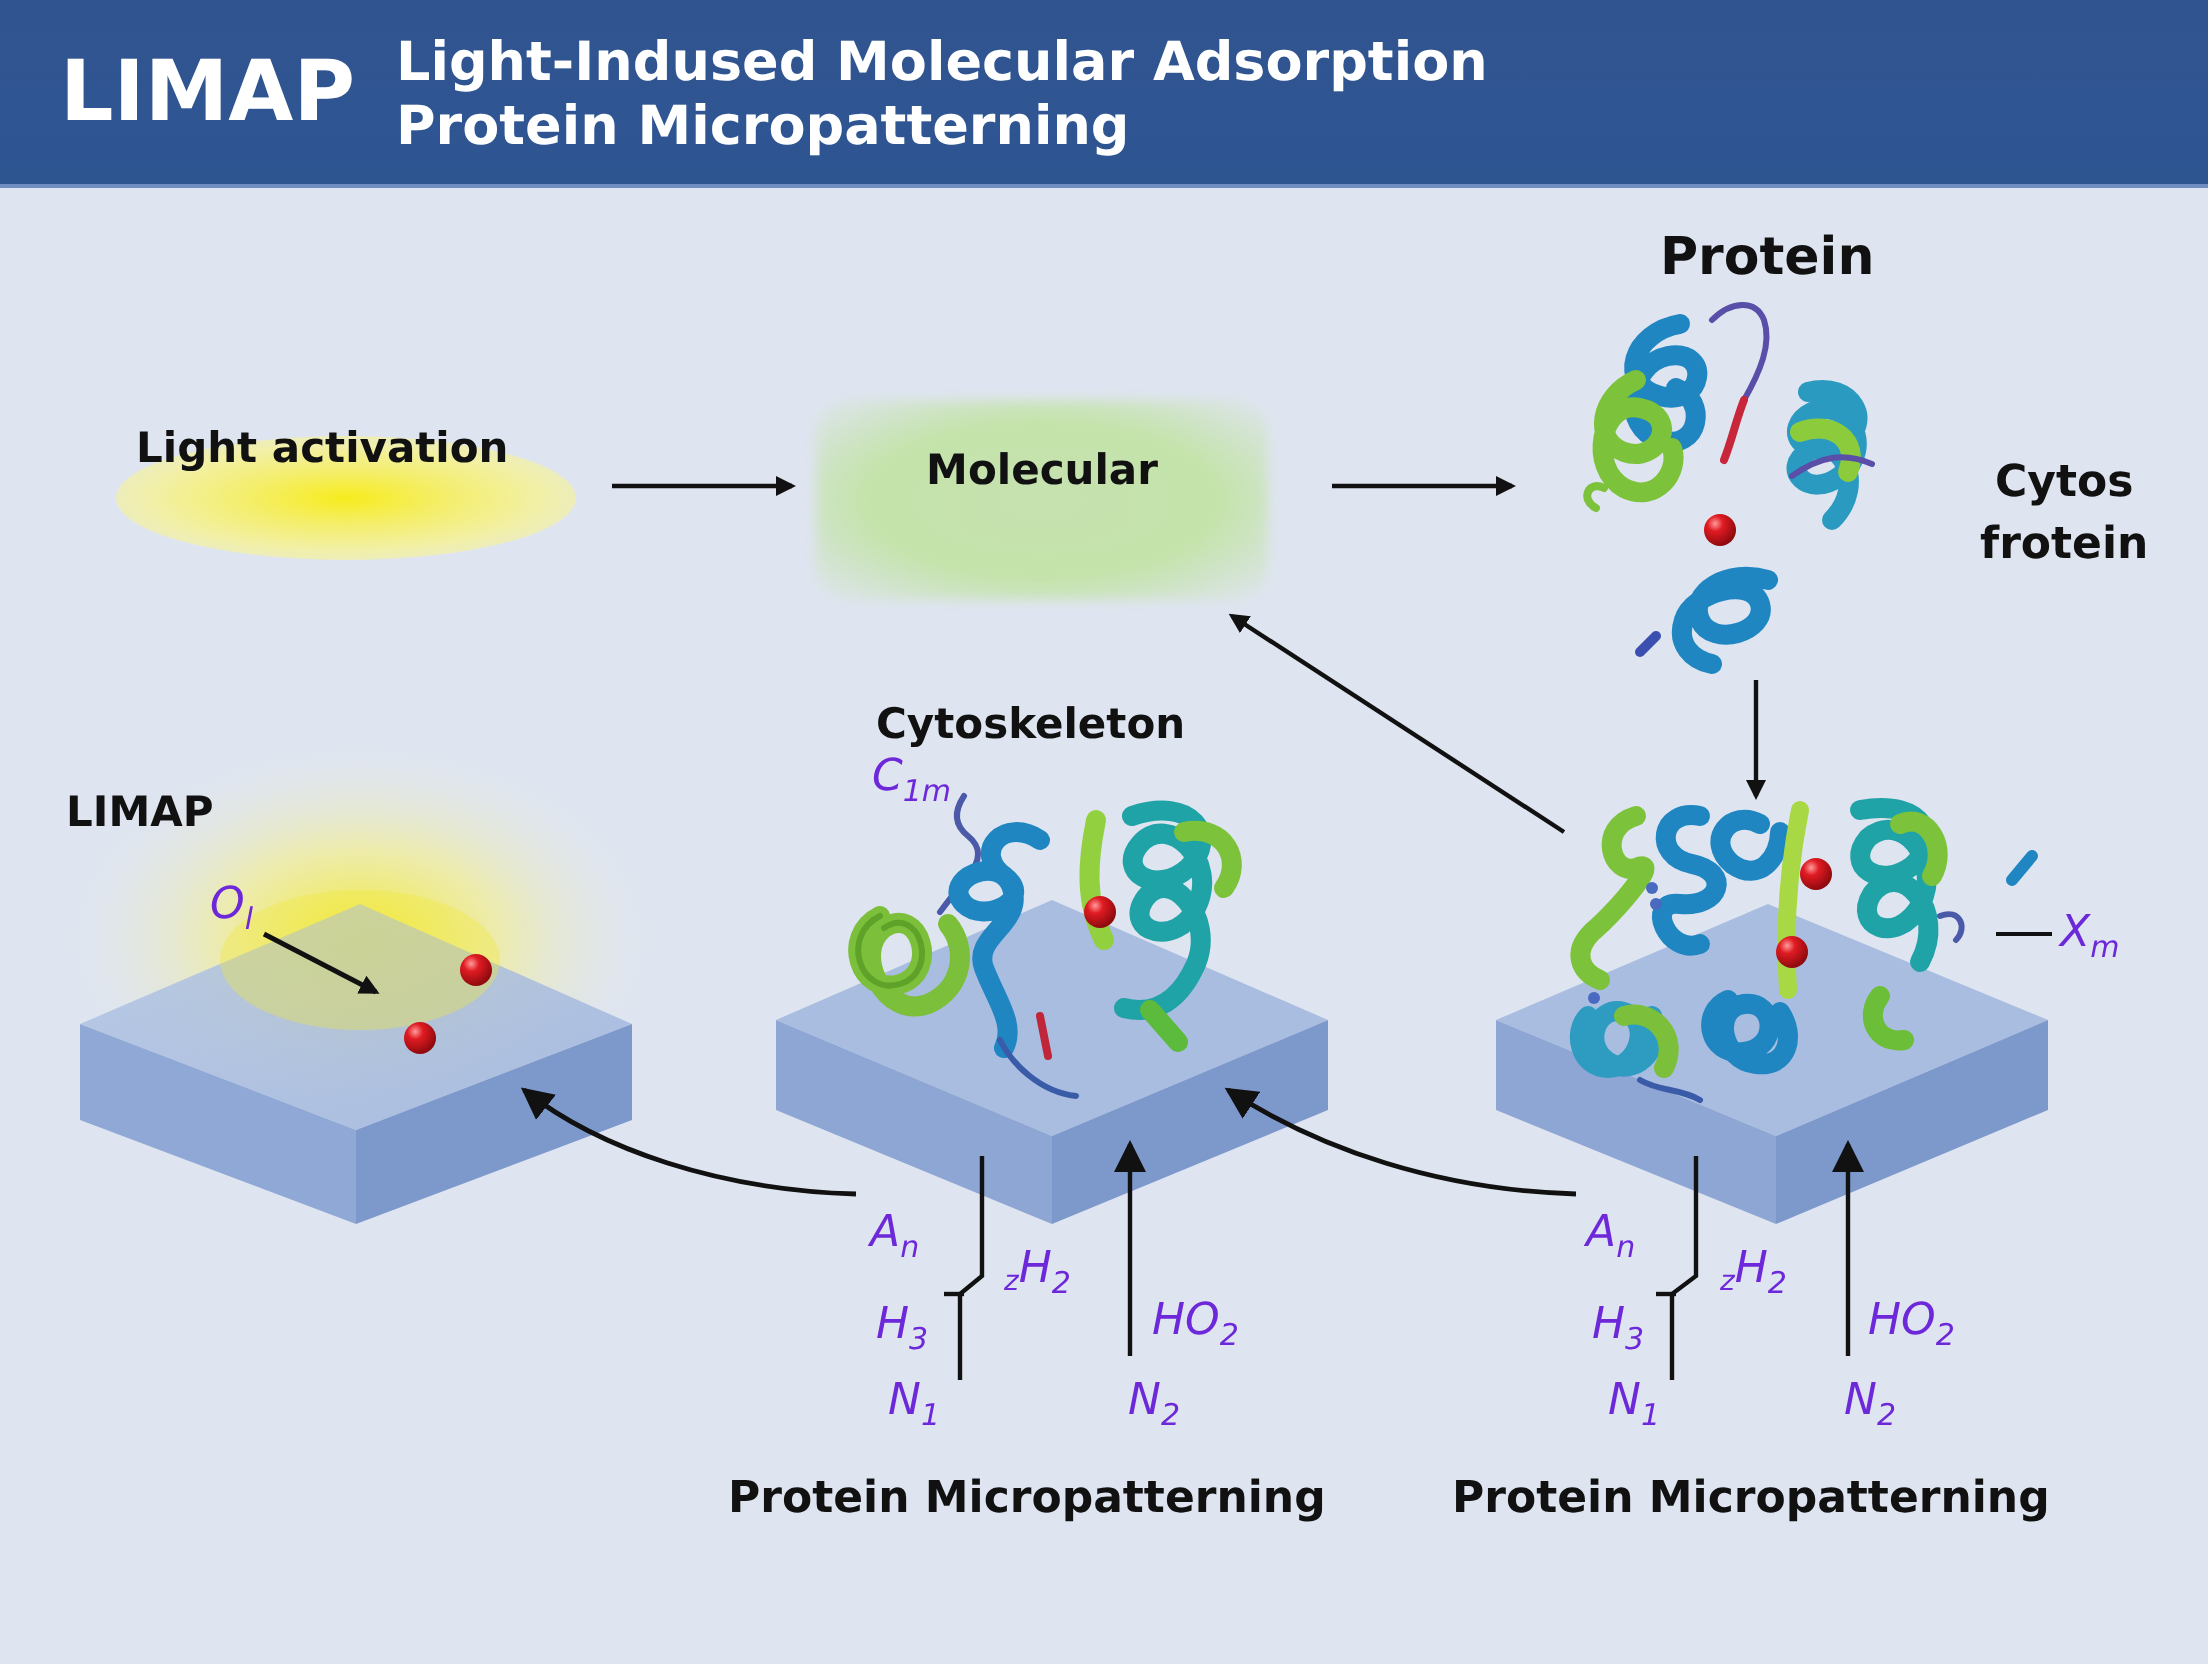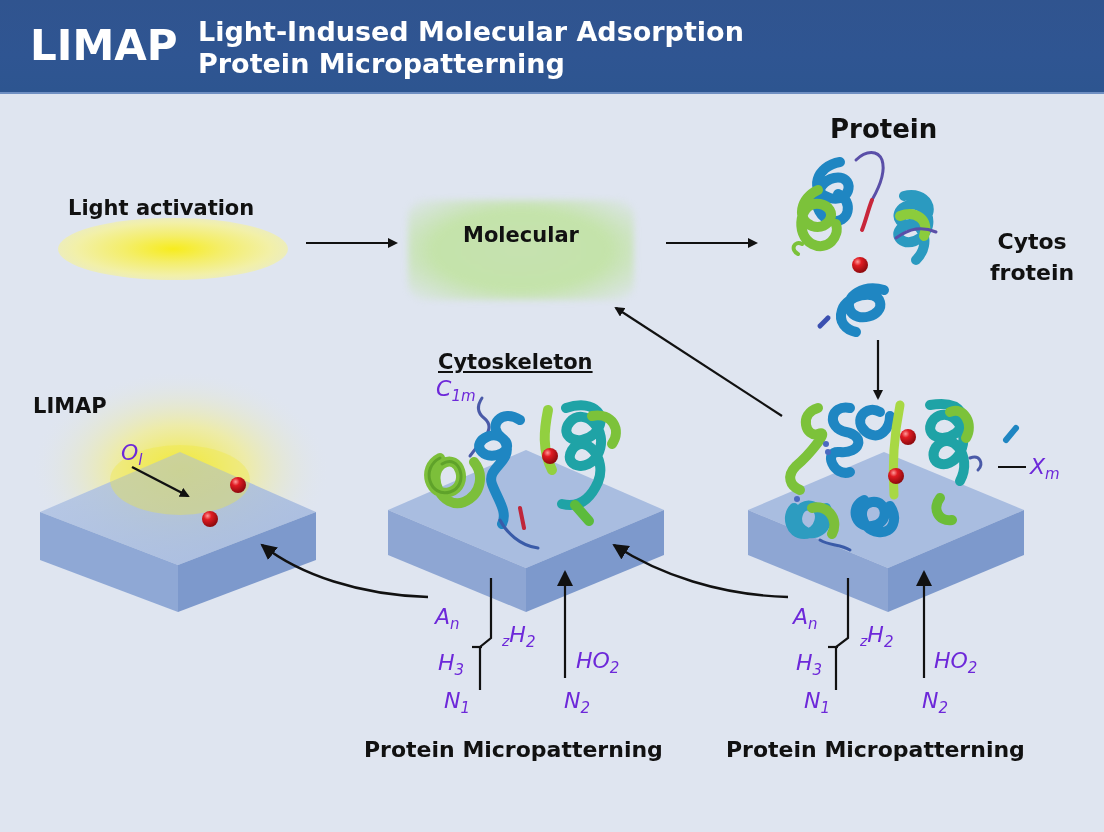--- a/index.html
+++ b/index.html
@@ -137,34 +137,34 @@
     <path d="M802,244 c-8,-4 -12,6 -4,10" stroke="#7cc23a" stroke-width="4"></path>
     <path d="M904,196 c22,-6 34,16 16,26 c-18,10 -30,-8 -14,-16 c18,-8 32,18 14,32 c-16,12 -30,-4 -16,-12 c16,-10 30,16 12,34" stroke="#2b9ac0" stroke-width="10"></path>
     <path d="M900,216 c16,-6 30,4 24,20" stroke="#8ccc3c" stroke-width="10"></path>
     <path d="M896,238 c14,-10 26,-12 40,-6" stroke="#5a4fa8" stroke-width="3"></path>
     <path d="M884,290 c-20,-6 -40,6 -34,20 c6,14 34,6 30,-8 c-4,-14 -34,-6 -38,8 c-4,12 4,20 14,22" stroke="#1f86c2" stroke-width="10"></path>
     <path d="M828,318 l-8,8" stroke="#3a4fb0" stroke-width="5"></path>
   </g>
   <circle cx="860" cy="265" r="8" fill="url(#ball)"></circle>
 </svg>
 
-<div class="lbl" style="left:68px;top:196px;font-size:21px;">Light activation</div>
+<div class="lbl" style="left:68px;top:212px;font-size:21px;">Light activation</div>
 <div class="lbl" style="left:408px;top:220px;width:226px;text-align:center;font-size:21px;line-height:30px;">
   <div>Molecular</div>
 </div>
 <div class="lbl" style="left:830px;top:114px;font-size:26px;">Protein</div>
 <div class="lbl" style="left:990px;top:226px;font-size:22px;line-height:31px;">
   <div style="text-align:center">Cytos</div>
   <div>frotein</div>
 </div>
 
 <div class="lbl" style="left:33px;top:394px;font-size:21px;">LIMAP</div>
-<div class="chem" style="left:121px;top:440px;"><span>O</span><sub>l</sub></div>
+<div class="chem" style="left:105px;top:440px;"><span>O</span><sub>l</sub></div>
 
-<div class="lbl" style="left:438px;top:350px;font-size:21px;text-decoration:underline;">Cytoskeleton</div>
+<div class="lbl" style="left:438px;top:350px;font-size:21px;">Cytoskeleton</div>
 <div class="chem" style="left:436px;top:376px;"><span>C</span><sub>1m</sub></div>
 
 <div class="chem" style="left:435px;top:604px;"><span>A</span><sub>n</sub></div>
 <div class="chem" style="left:502px;top:622px;"><span class="pre">z</span><span>H</span><sub>2</sub></div>
 <div class="chem" style="left:438px;top:650px;"><span>H</span><sub>3</sub></div>
 <div class="chem" style="left:576px;top:648px;"><span>HO</span><sub>2</sub></div>
 <div class="chem" style="left:444px;top:688px;"><span>N</span><sub>1</sub></div>
 <div class="chem" style="left:564px;top:688px;"><span>N</span><sub>2</sub></div>
 <div class="lbl" style="left:364px;top:737px;font-size:22px;">Protein Micropatterning</div>
 

